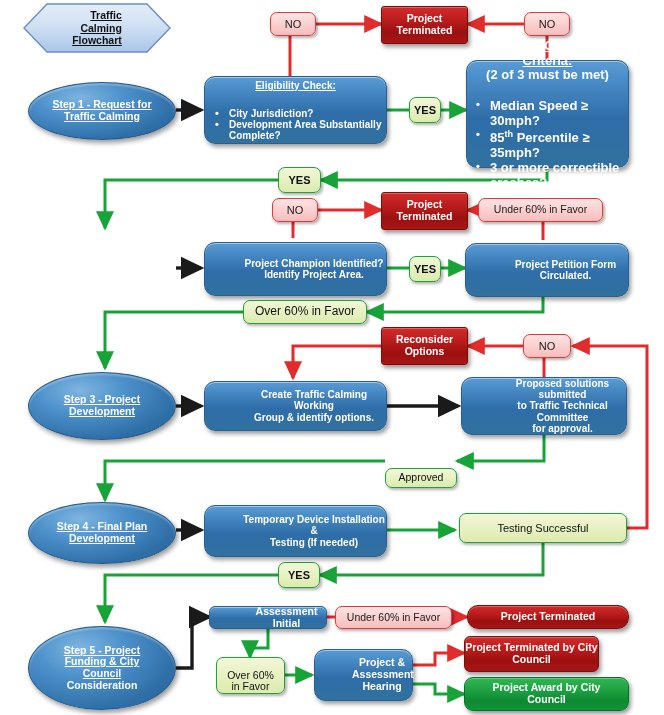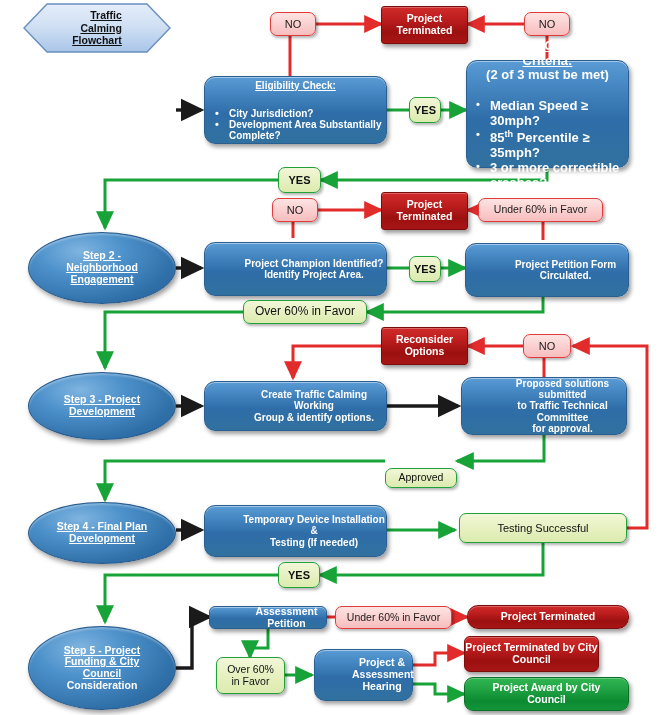--- a/index.html
+++ b/index.html
@@ -188,20 +188,26 @@
     </svg>
     <div class="hexlabel">
       <div>
         <u>Traffic</u><br>
         <u>Calming</u><br>
         <u>Flowchart</u>
       </div>
     </div>
   </div>
 
+  <div class="node ellipse" style="left:28px;top:82px;width:148px;height:58px;font-size:10.5px;">
+    <span class="txt">
+      <u>Step 1 - Request for</u><br>
+      <u>Traffic Calming</u>
+    </span>
+  </div>
 
   <div class="node blue" style="left:204px;top:76px;width:183px;height:68px;font-size:10px;padding:6px 4px 4px 4px;">
     <span class="txt">
       <span class="hdr">Eligibility Check:</span>
       <ul class="bul">
         <li>City Jurisdiction?</li>
         <li>Development Area Substantially Complete?</li>
       </ul>
     </span>
   </div>
@@ -234,27 +240,20 @@
   </div>
 
   <div class="node greenlbl" style="left:409px;top:97px;width:32px;height:26px;font-size:11px;">
     <span class="txt">YES</span>
   </div>
 
   <div class="node greenlbl" style="left:278px;top:167px;width:43px;height:26px;font-size:11px;">
     <span class="txt">YES</span>
   </div>
 
-  <div class="node ellipse" style="left:28px;top:232px;width:148px;height:72px;font-size:10.5px;">
-    <span class="txt">
-      <u>Step 2 -</u><br>
-      <u>Neighborhood</u><br>
-      <u>Engagement</u>
-    </span>
-  </div>
 
   <div class="node blue" style="left:204px;top:242px;width:183px;height:54px;font-size:10px;">
     <span class="txt">
       <span>Project Champion Identified?</span><br>
       <span>Identify Project Area.</span>
     </span>
   </div>
 
   <div class="node blue" style="left:465px;top:243px;width:164px;height:54px;font-size:10px;">
     <span class="txt">
@@ -348,32 +347,32 @@
   <div class="node ellipse" style="left:28px;top:626px;width:148px;height:84px;font-size:10.5px;">
     <span class="txt">
       <u>Step 5 - Project</u><br>
       <u>Funding &amp; City</u><br>
       <u>Council</u><br>
       <span>Consideration</span>
     </span>
   </div>
 
   <div class="node blue small" style="left:209px;top:606px;width:118px;height:23px;font-size:10.5px;">
-    <span class="txt">Assessment Petition</span>
+    <span class="txt">Assessment Initial</span>
   </div>
 
   <div class="node pinklbl" style="left:335px;top:606px;width:117px;height:23px;font-size:10.5px;">
     <span class="txt">Under 60% in Favor</span>
   </div>
 
   <div class="node redbox flat" style="left:467px;top:605px;width:162px;height:24px;font-size:10.5px;border-radius:11px;">
     <span class="txt">Project Terminated</span>
   </div>
 
-  <div class="node greenlbl norm" style="left:216px;top:657px;width:69px;height:37px;font-size:10.5px;">
+  <div class="node greenlbl norm" style="left:216px;top:657px;width:69px;height:37px;font-size:10.5px;align-items:flex-end;">
     <span class="txt">
       <span>Over 60%</span><br>
       <span>in Favor</span>
     </span>
   </div>
 
   <div class="node blue" style="left:314px;top:649px;width:99px;height:52px;font-size:10.5px;">
     <span class="txt">
       <span>Project &amp;</span><br>
       <span>Assessment</span><br>

